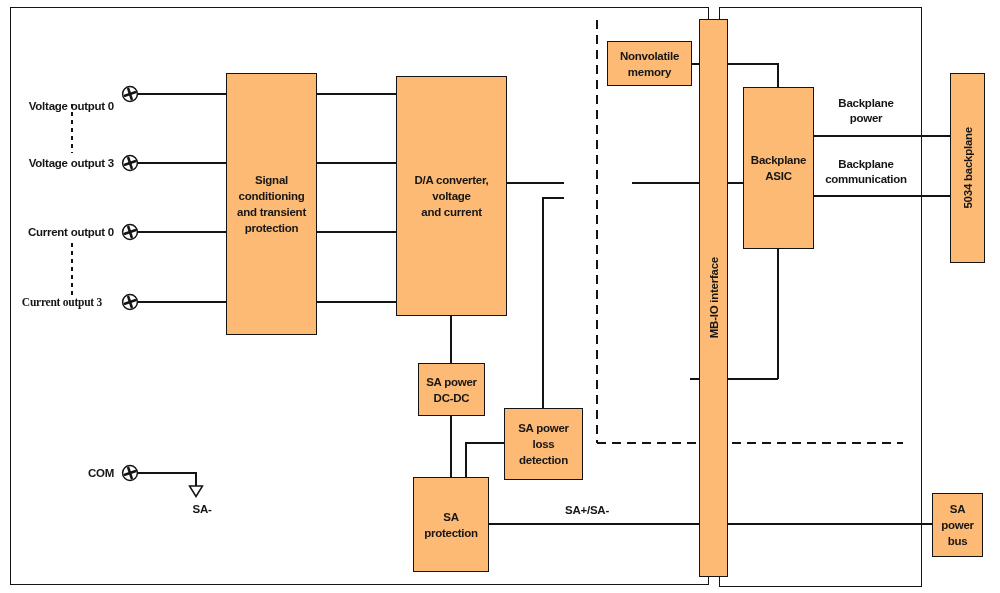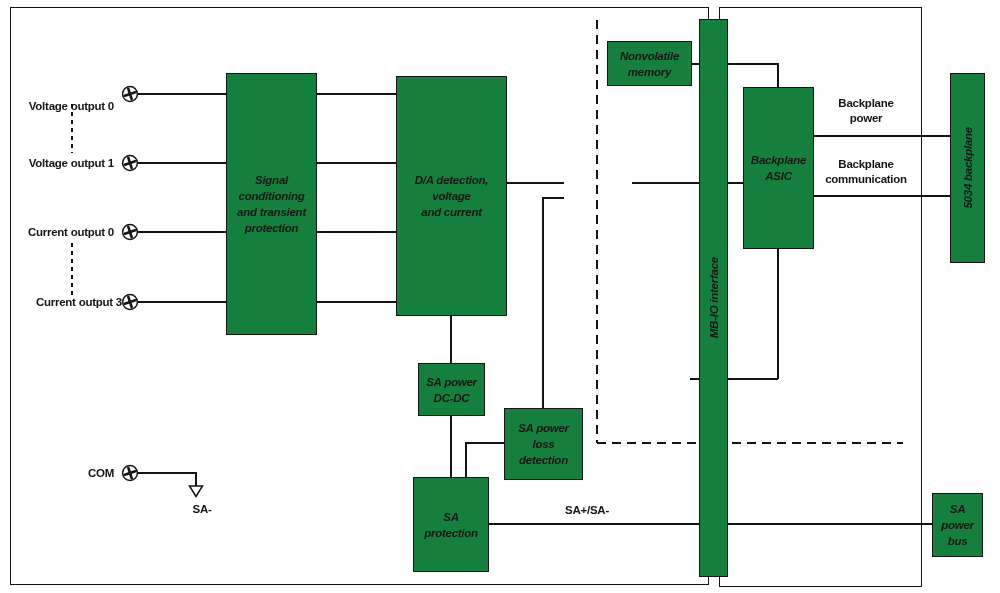--- a/index.html
+++ b/index.html
@@ -1,19 +1,19 @@
 <!DOCTYPE html>
 <html><head>
 <meta charset="utf-8">
 <style>
   html,body{margin:0;padding:0;background:#fff;}
   .stage{position:relative;width:1000px;height:593px;background:#ffffff;overflow:hidden;
          font-family:"Liberation Sans",sans-serif;}
   .box{position:absolute;border:1.5px solid #141414;box-sizing:border-box;background:transparent;}
-  .fill{background:#15803d;font-style:italic;}
+  .fill{background:#fdba74;}
   .center{display:flex;align-items:center;justify-content:center;text-align:center;}
   .hl{position:absolute;height:1.5px;background:#141414;}
   .vl{position:absolute;width:1.5px;background:#141414;}
   .dashv{position:absolute;width:1.5px;
          background:repeating-linear-gradient(to bottom,#141414 0 9px,transparent 9px 15px);}
   .dashh{position:absolute;height:1.5px;
          background:repeating-linear-gradient(to right,#141414 0 9px,transparent 9px 15px);}
   .dotv{position:absolute;width:2px;
         background:repeating-linear-gradient(to bottom,#141414 0 4px,transparent 4px 8px);}
   .lbl{position:absolute;font-size:11.5px;line-height:16px;font-weight:700;color:#161616;
@@ -77,21 +77,21 @@
   <div class="hl" style="left:489px;top:523px;width:443px;"></div>
 
   <div class="hl" style="left:138px;top:472px;width:58px;"></div>
   <div class="vl" style="left:195px;top:472px;height:14px;"></div>
 
   <div class="box fill center boxlbl" style="left:226px;top:65px;width:91px;height:262px;margin-top:8px;">Signal
 conditioning
 and transient
 protection</div>
 
-  <div class="box fill center boxlbl" style="left:396px;top:76px;width:111px;height:240px;">D/A detection,
+  <div class="box fill center boxlbl" style="left:396px;top:76px;width:111px;height:240px;">D/A converter,
 voltage
 and current</div>
 
 
   <div class="box fill center boxlbl" style="left:607px;top:41px;width:85px;height:45px;">Nonvolatile
 memory</div>
 
 
   <div class="box fill center" style="left:699px;top:19px;width:29px;height:558px;">
     <span class="vert boxlbl">MB-IO interface</span>
@@ -112,23 +112,23 @@
 detection</div>
 
   <div class="box fill center boxlbl" style="left:413px;top:477px;width:76px;height:95px;">SA
 protection</div>
 
   <div class="box fill center boxlbl" style="left:932px;top:493px;width:51px;height:64px;">SA
 power
 bus</div>
 
   <div class="lbl right" style="left:20px;top:98px;width:94px;">Voltage output 0</div>
-  <div class="lbl right" style="left:20px;top:155px;width:94px;">Voltage output 1</div>
+  <div class="lbl right" style="left:20px;top:155px;width:94px;">Voltage output 3</div>
   <div class="lbl right" style="left:20px;top:224px;width:94px;">Current output 0</div>
-  <div class="lbl right" style="left:28px;top:294px;width:94px;">Current output 3</div>
+  <div class="lbl right" style="left:8px;top:294px;width:94px;font-family:Liberation Serif, serif;">Current output 3</div>
   <div class="lbl right" style="left:20px;top:465px;width:94px;">COM</div>
 
   <svg style="left:121px;top:85px;" width="18" height="18" viewBox="0 0 18 18">
     <circle cx="9" cy="9" r="7.4" fill="#fff" stroke="#141414" stroke-width="1.5"></circle>
     <g transform="rotate(-18 9 9)" stroke="#141414" stroke-width="2.6" stroke-linecap="round">
       <line x1="9" y1="3.6" x2="9" y2="14.4"></line>
         <line x1="3.6" y1="9" x2="14.4" y2="9"></line>
     </g>
   </svg>
   <svg style="left:121px;top:154px;" width="18" height="18" viewBox="0 0 18 18">

